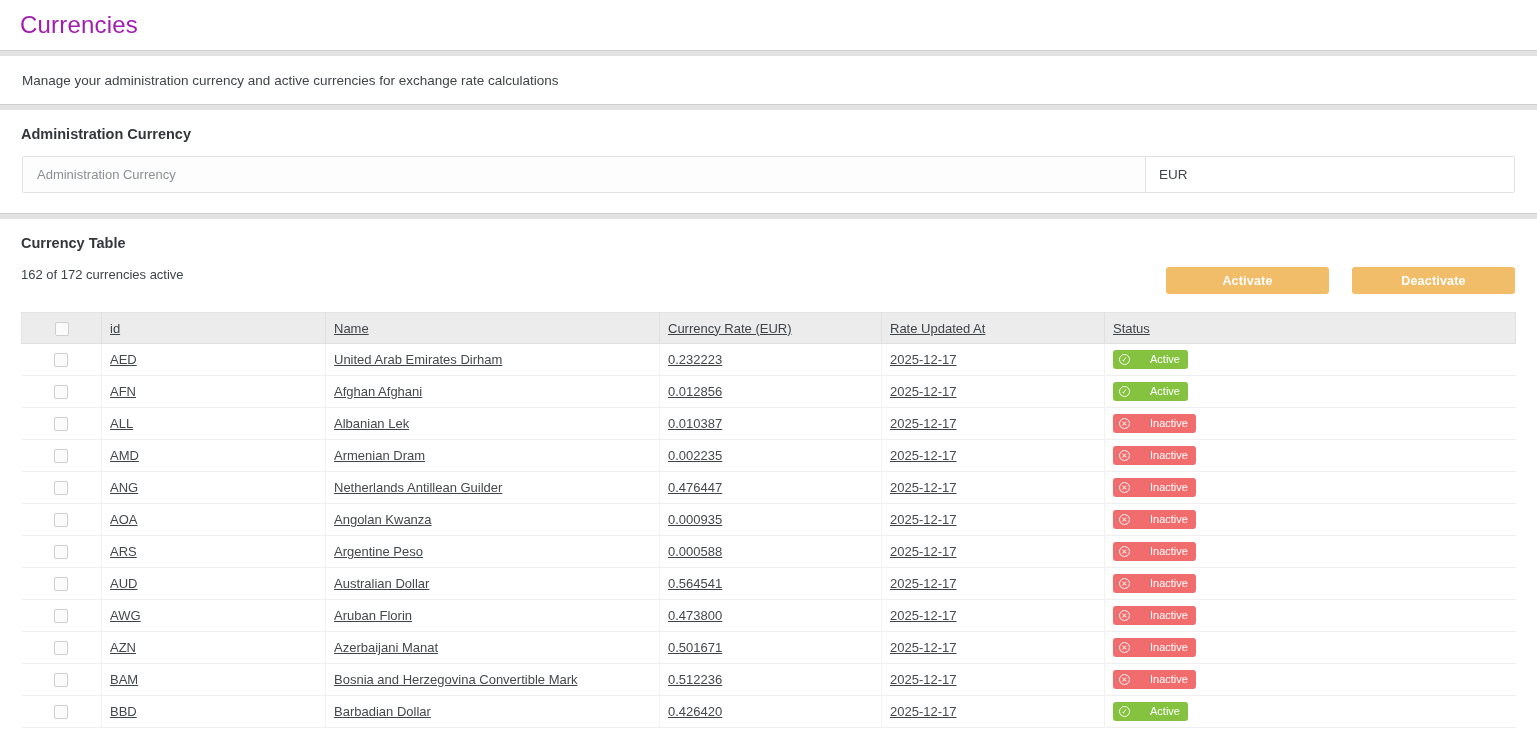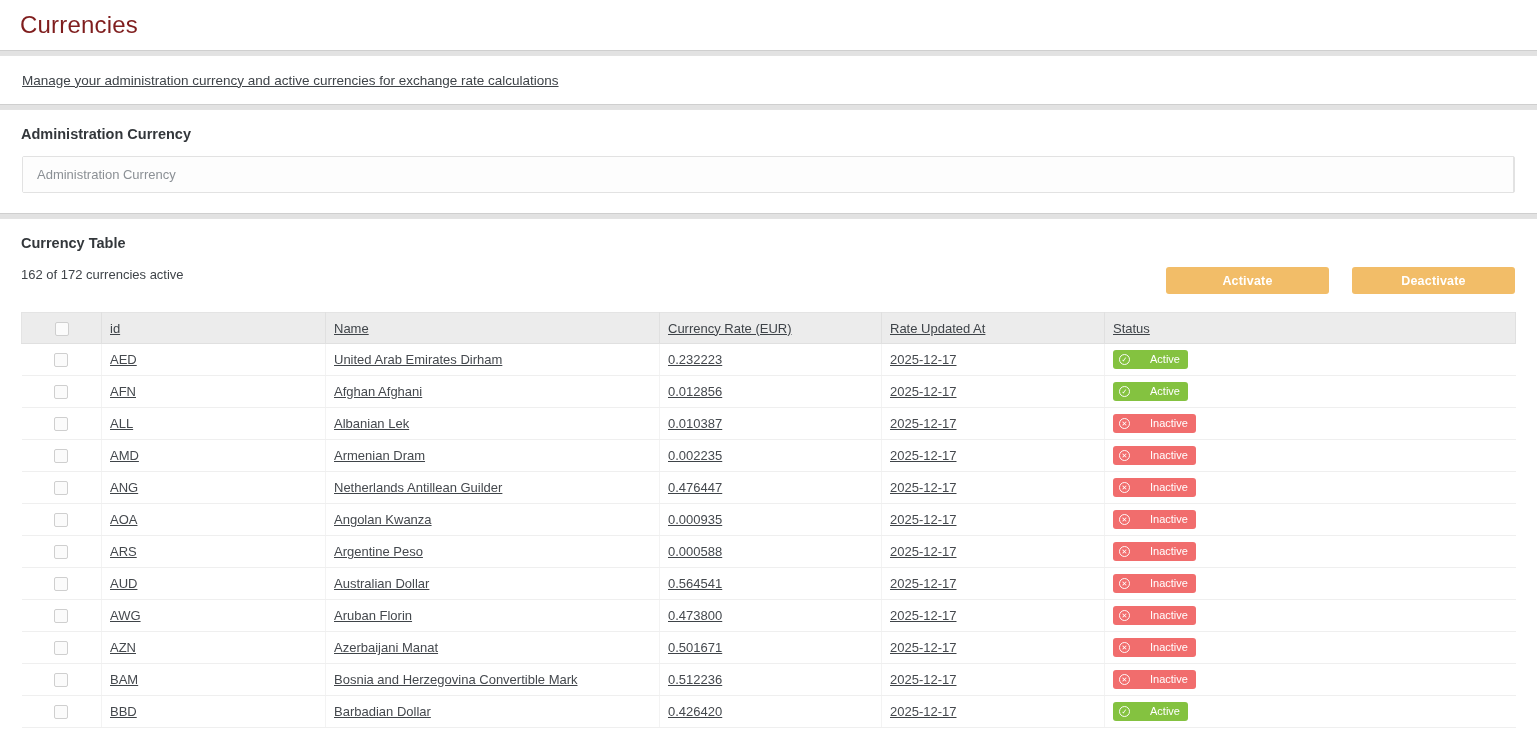--- a/index.html
+++ b/index.html
@@ -10,23 +10,23 @@
     color: #3f4449;
   }
   .section {
     background: #fff;
     border-top: 1px solid #e3e3e3;
     border-bottom: 1px solid #cfcfcf;
     margin-bottom: 4px;
   }
   
   .title-bar { height: 51px; display: flex; align-items: center; padding: 0 20px; border-top: none; }
-  .page-title { font-size: 24px; font-weight: 500; color: #7f1d1d; letter-spacing: .2px; }
-  
-  .subtitle-bar { height: 50px; display: flex; align-items: center; padding: 0 22px; text-decoration: underline; }
+  .page-title { font-size: 24px; font-weight: 500; color: #a21caf; letter-spacing: .2px; }
+  
+  .subtitle-bar { height: 50px; display: flex; align-items: center; padding: 0 22px; }
   .subtitle-text { font-size: 13.5px; color: #3f4449; }
   
   .section-heading { font-size: 14.5px; font-weight: 700; color: #33373b; padding: 16px 21px 14px 21px; }
   
   .admin-section { padding-bottom: 20px; }
   .input-group { display: flex; margin: 0 22px; height: 37px; border: 1px solid #e2e2e2; border-radius: 2px; background: #fff; }
   .input-label-box { flex: 1; display: flex; align-items: center; padding: 0 14px; border-right: 1px solid #e2e2e2; background: #fdfdfd; }
   .input-label-box span { font-size: 13px; color: #8b9095; }
   .input-value-box { width: 368px; display: flex; align-items: center; padding: 0 13px; }
   .input-value-box span { font-size: 13.5px; color: #3f4449; }
@@ -83,20 +83,23 @@
 
 <div class="section subtitle-bar">
   <div class="subtitle-text">Manage your administration currency and active currencies for exchange rate calculations</div>
 </div>
 
 <div class="section admin-section">
   <div class="section-heading">Administration Currency</div>
   <div class="input-group">
     <div class="input-label-box">
       <span>Administration Currency</span>
+    </div>
+    <div class="input-value-box">
+      <span>EUR</span>
     </div>
   </div>
 </div>
 
 <div class="section table-section">
   <div class="section-heading">Currency Table</div>
 
   <div class="summary-row">
     <div class="summary-text">162 of 172 currencies active</div>
     <div class="btn-group">

